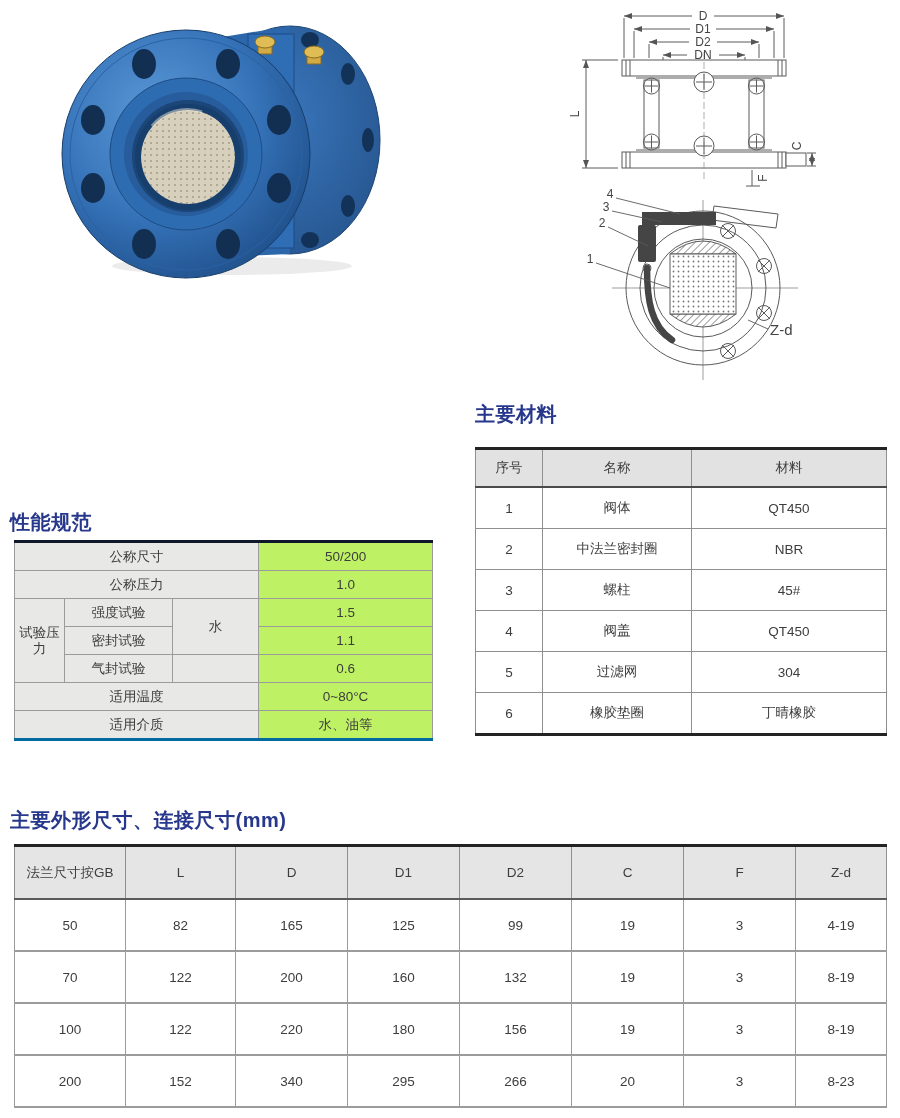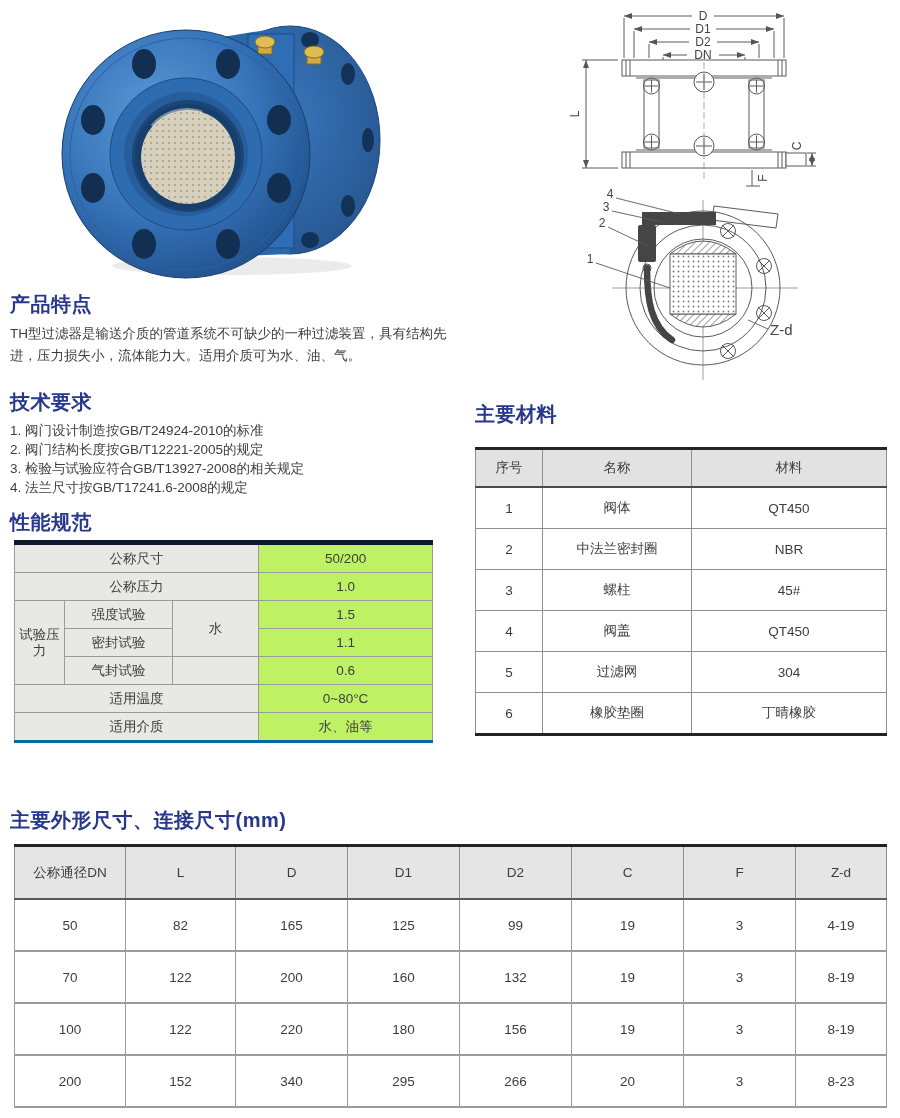--- a/index.html
+++ b/index.html
@@ -10,21 +10,21 @@
   .feat-body { margin:6px 0 0 0; width:456px; font-size:13.5px; line-height:22px; color:#3e3e3e; }
   .req-list { margin:6px 0 0 0; }
   .req-item { font-size:13.5px; line-height:19px; color:#3e3e3e; }
 
   table { border-collapse:collapse; table-layout:fixed; }
   td, th { vertical-align:middle; text-align:center; color:#3d3d3d; font-size:13.5px; font-weight:400; padding:0 2px; overflow:hidden; }
 
   
   .perf-table { width:418px; margin:5px 0 0 4px; }
   .perf-table td { border:1px solid #9b9b9b; height:27px; line-height:16px; }
-  .perf-table tr:first-child td { border-top:5px solid #0f172a; }
+  .perf-table tr:first-child td { border-top:3px solid #0f172a; }
   .perf-table tr:last-child td { border-bottom:3px solid #0369a1; }
   .perf-table .lbl { background:#e8e8e7; }
   .perf-table .val { background:#bef264; }
 
   
   .mat-table { width:411px; margin:20px 0 0 0; }
   .mat-table th { background:#e2e2e2; height:36px; border:1px solid #8f8f8f; border-top:3px solid #232323; border-bottom:2px solid #4a4a4a; }
   .mat-table td { background:#fff; height:40px; border:1px solid #8f8f8f; }
   .mat-table tr:last-child td { border-bottom:3px solid #232323; }
 
@@ -228,34 +228,21 @@
       <line x1="20" y1="79" x2="94" y2="104"></line>
       <line x1="172" y1="136" x2="192" y2="145"></line>
     </g>
     <text class="draw-label" x="34" y="14" text-anchor="middle">4</text>
     <text class="draw-label" x="30" y="27" text-anchor="middle">3</text>
     <text class="draw-label" x="26" y="43" text-anchor="middle">2</text>
     <text class="draw-label" x="14" y="79" text-anchor="middle">1</text>
     <text x="194" y="151" font-size="15" fill="#444">Z-d</text>
   </svg>
 
-  <div class="sec" style="left:10px;top:291px;width:470px;">
-    <h2 class="sec-title">产品特点</h2>
-    <p class="feat-body">TH型过滤器是输送介质的管道系统不可缺少的一种过滤装置，具有结构先进，压力损失小，流体能力大。适用介质可为水、油、气。</p>
-  </div>
-
-  <div class="sec" style="left:10px;top:389px;width:470px;">
-    <h2 class="sec-title">技术要求</h2>
-    <div class="req-list">
-      <div class="req-item">1. 阀门设计制造按GB/T24924-2010的标准</div>
-      <div class="req-item">2. 阀门结构长度按GB/T12221-2005的规定</div>
-      <div class="req-item">3. 检验与试验应符合GB/T13927-2008的相关规定</div>
-      <div class="req-item">4. 法兰尺寸按GB/T17241.6-2008的规定</div>
-    </div>
-  </div>
+
 
   <div class="sec" style="left:10px;top:509px;width:430px;">
     <h2 class="sec-title">性能规范</h2>
     <table class="perf-table">
       <colgroup>
           <col style="width:50px">
           <col style="width:108px">
           <col style="width:86px">
           <col style="width:174px">
         </colgroup>
@@ -351,21 +338,21 @@
           <col style="width:110px">
           <col style="width:112px">
           <col style="width:112px">
         <col style="width:112px">
           <col style="width:112px">
           <col style="width:112px">
           <col style="width:91px">
       </colgroup>
       <tbody>
           <tr>
-        <th>公称通径DN</th>
+        <th>法兰尺寸按GB</th>
         <th>L</th>
         <th>D</th>
         <th>D1</th>
         <th>D2</th>
         <th>C</th>
         <th>F</th>
         <th>Z-d</th>
       </tr>
       <tr>
         <td>50</td>

